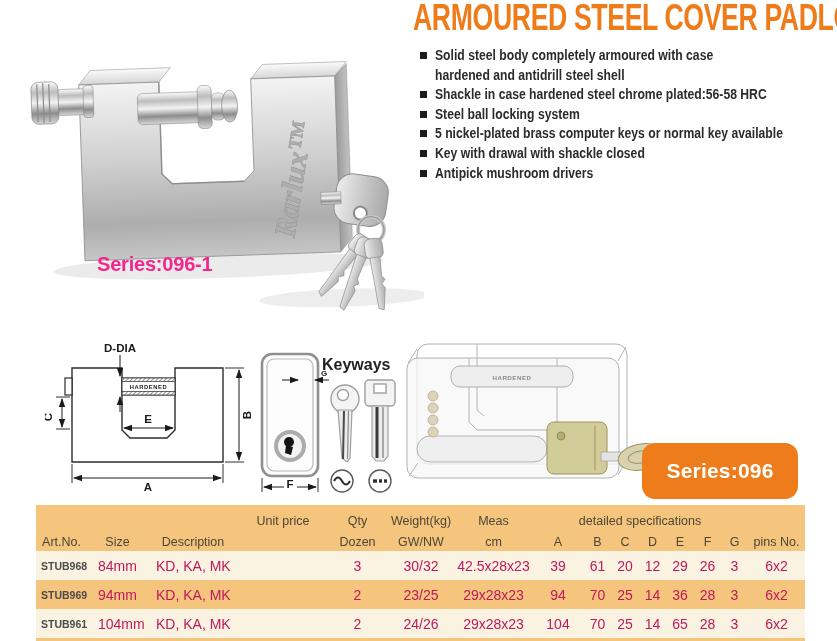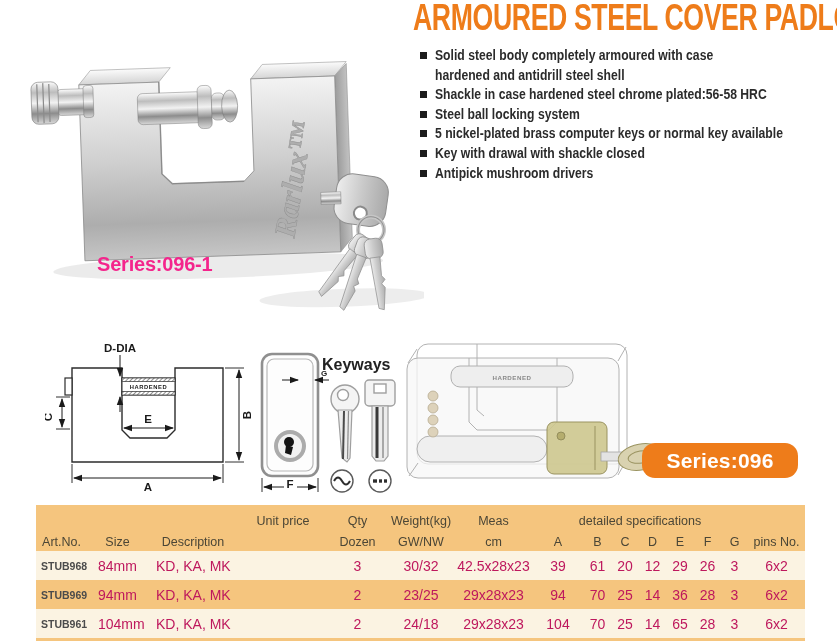--- a/index.html
+++ b/index.html
@@ -27,21 +27,21 @@
     position:absolute;left:97px;top:253px;color:#F4258C;font-weight:700;font-size:20px;
     letter-spacing:-0.2px;
   }
   
   .dim-svg{position:absolute;left:45px;top:338px;}
   .front-svg{position:absolute;left:256px;top:350px;}
   .keyways{position:absolute;left:316px;top:356px;width:100px;}
   .keyways-title{font-weight:700;font-size:16px;color:#222;margin:0 0 4px 6px;}
   .render-svg{position:absolute;left:395px;top:336px;}
   .series-badge{
-    position:absolute;left:642px;top:443px;width:156px;height:35px;background:#EE7C1A;
+    position:absolute;left:642px;top:443px;width:156px;height:56px;background:#EE7C1A;
     border-radius:13px;display:flex;align-items:center;justify-content:center;
     color:#ffffff;font-weight:700;font-size:21px;letter-spacing:0.2px;
   }
   
   .spec-table{
     position:absolute;left:36px;top:505px;width:769px;background:#F5C57E;
     padding-bottom:16px;color:#4b4b4b;
   }
   .trow{display:grid;grid-template-columns:51px 61px 90px 90px 59px 68px 77px 52px 27px 28px 27px 28px 27px 27px 57px;}
   .hrow1{height:25px;}
@@ -390,21 +390,21 @@
       <div class="cell">3</div>
       <div class="cell">6x2</div>
     </div>
 
     <div class="trow drow">
       <div class="cell c-art">STUB96100</div>
       <div class="cell c-size">104mm</div>
       <div class="cell c-desc">KD, KA, MK</div>
       <div class="cell"></div>
       <div class="cell">2</div>
-      <div class="cell">24/18</div>
+      <div class="cell">24/26</div>
       <div class="cell">29x28x23</div>
       <div class="cell">104</div>
       <div class="cell">70</div>
       <div class="cell">25</div>
       <div class="cell">14</div>
       <div class="cell">65</div>
       <div class="cell">28</div>
       <div class="cell">3</div>
       <div class="cell">6x2</div>
     </div>

